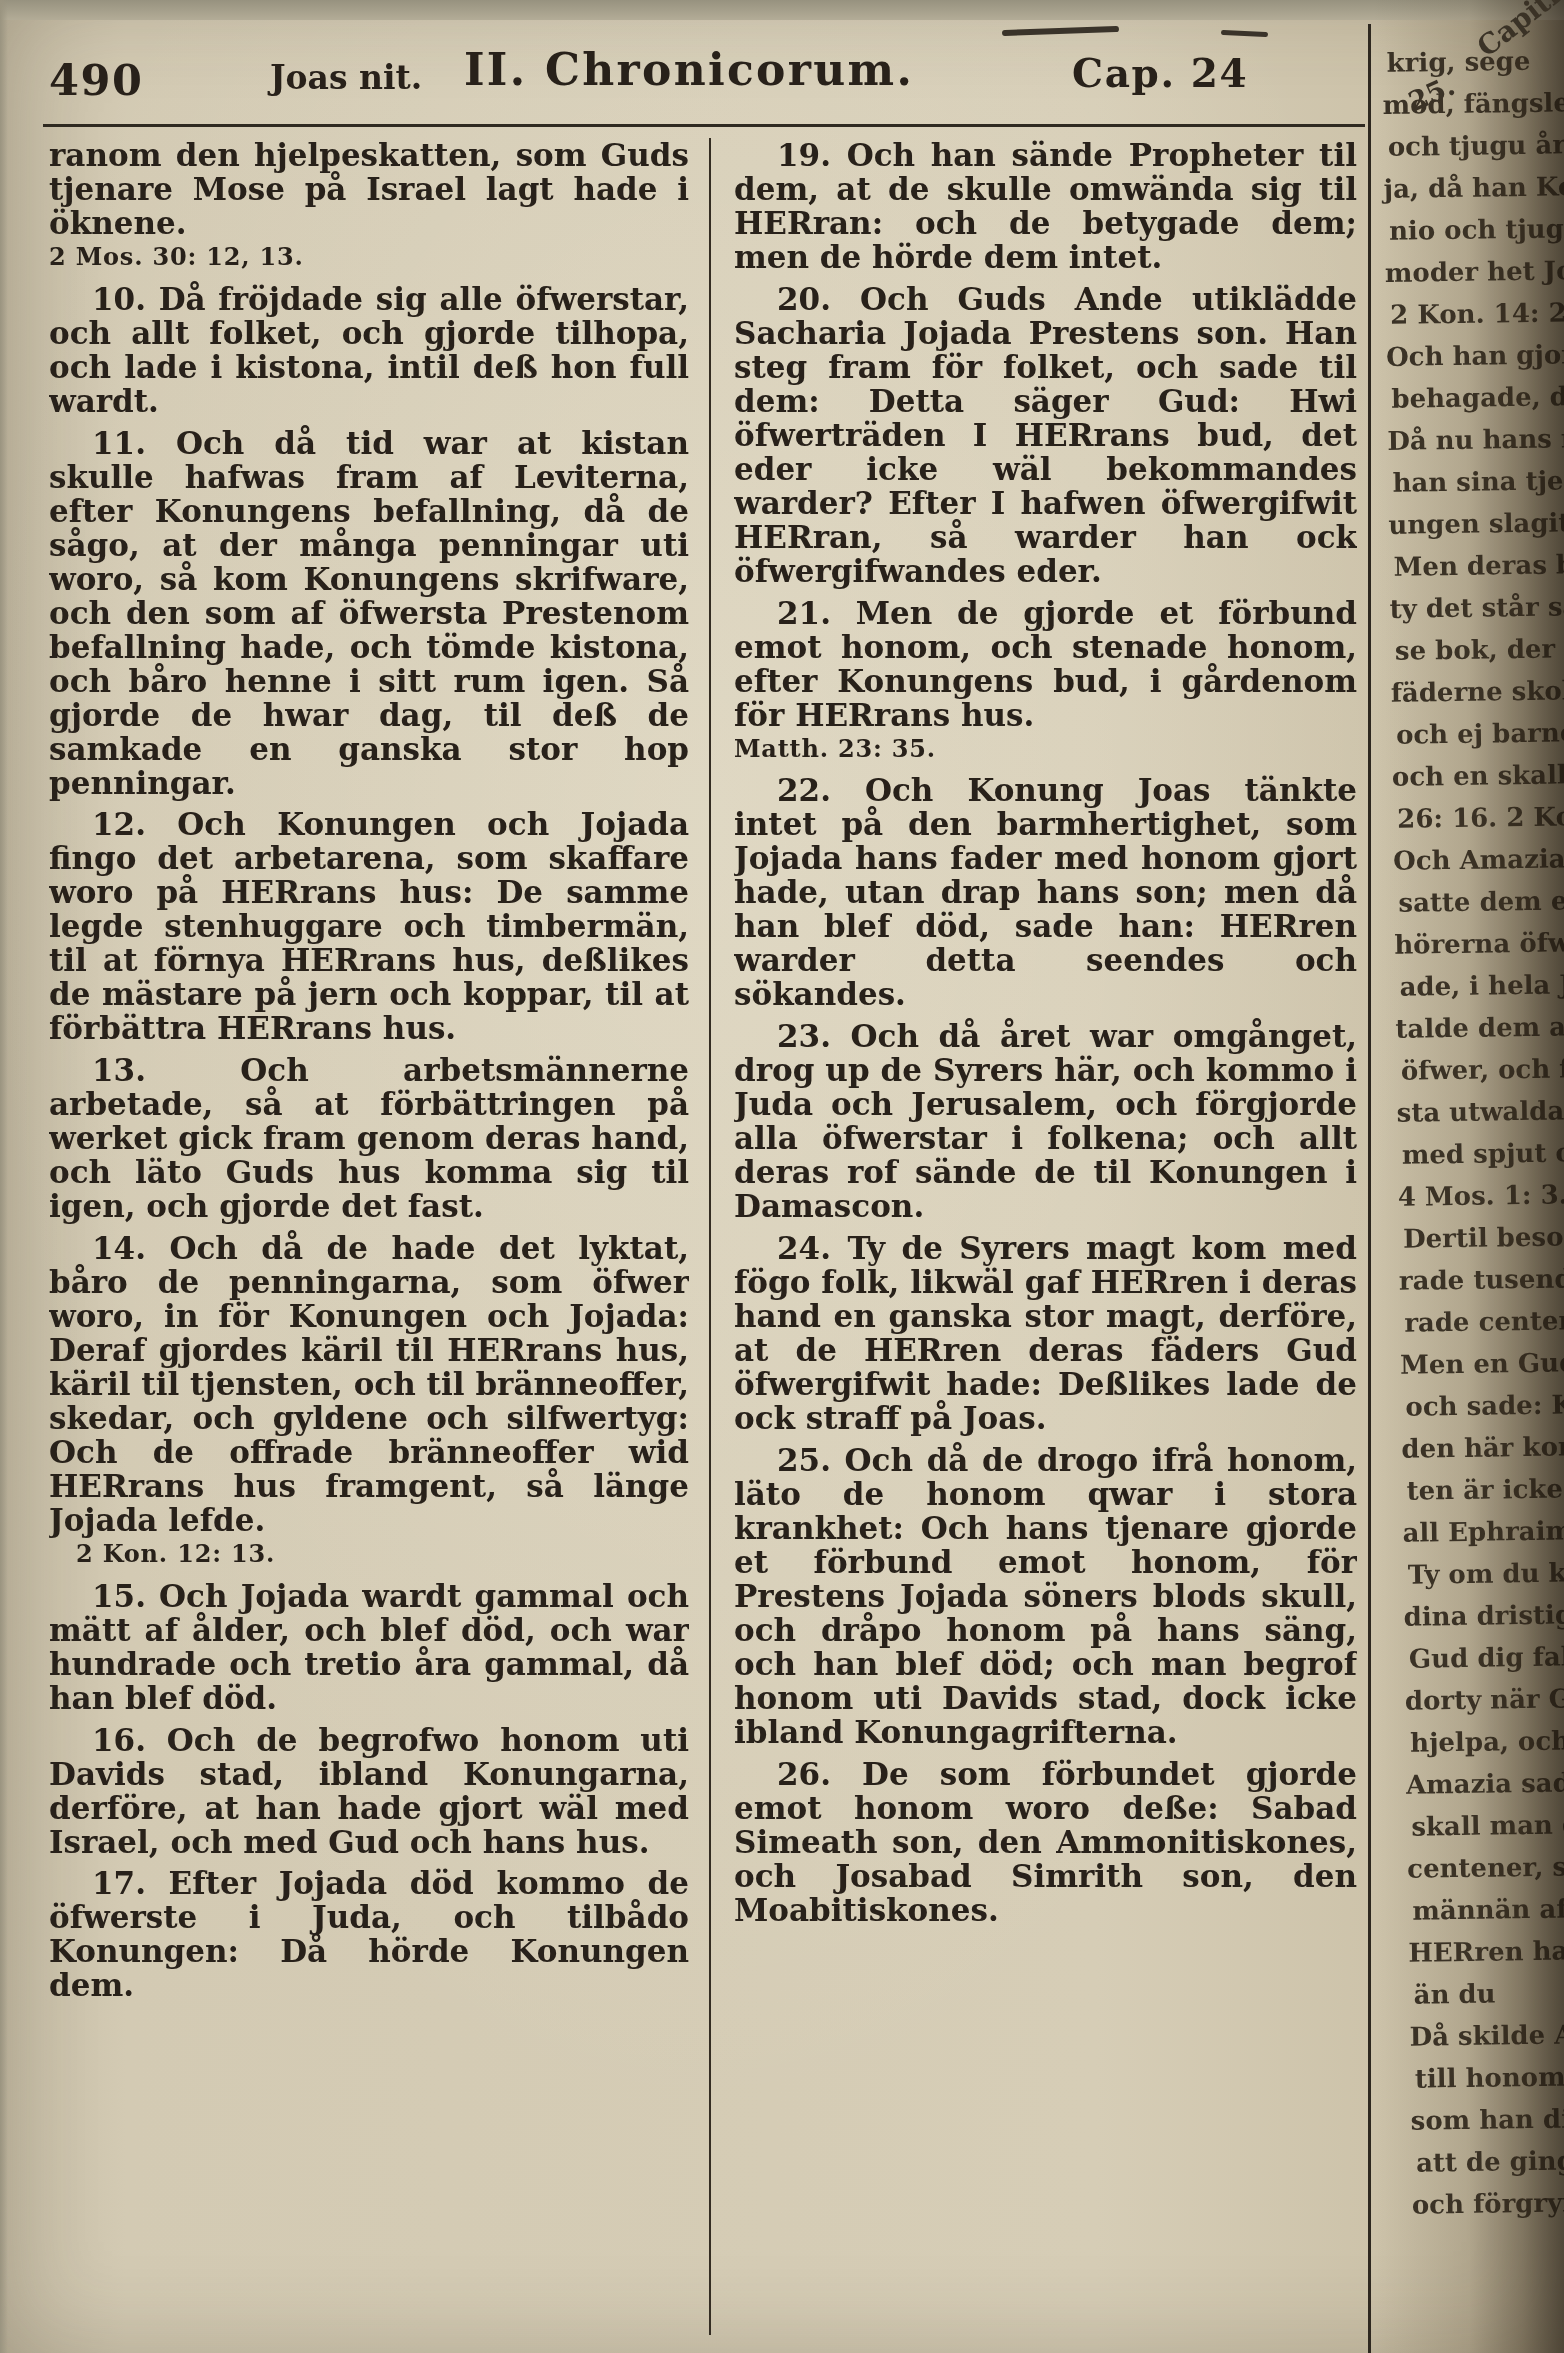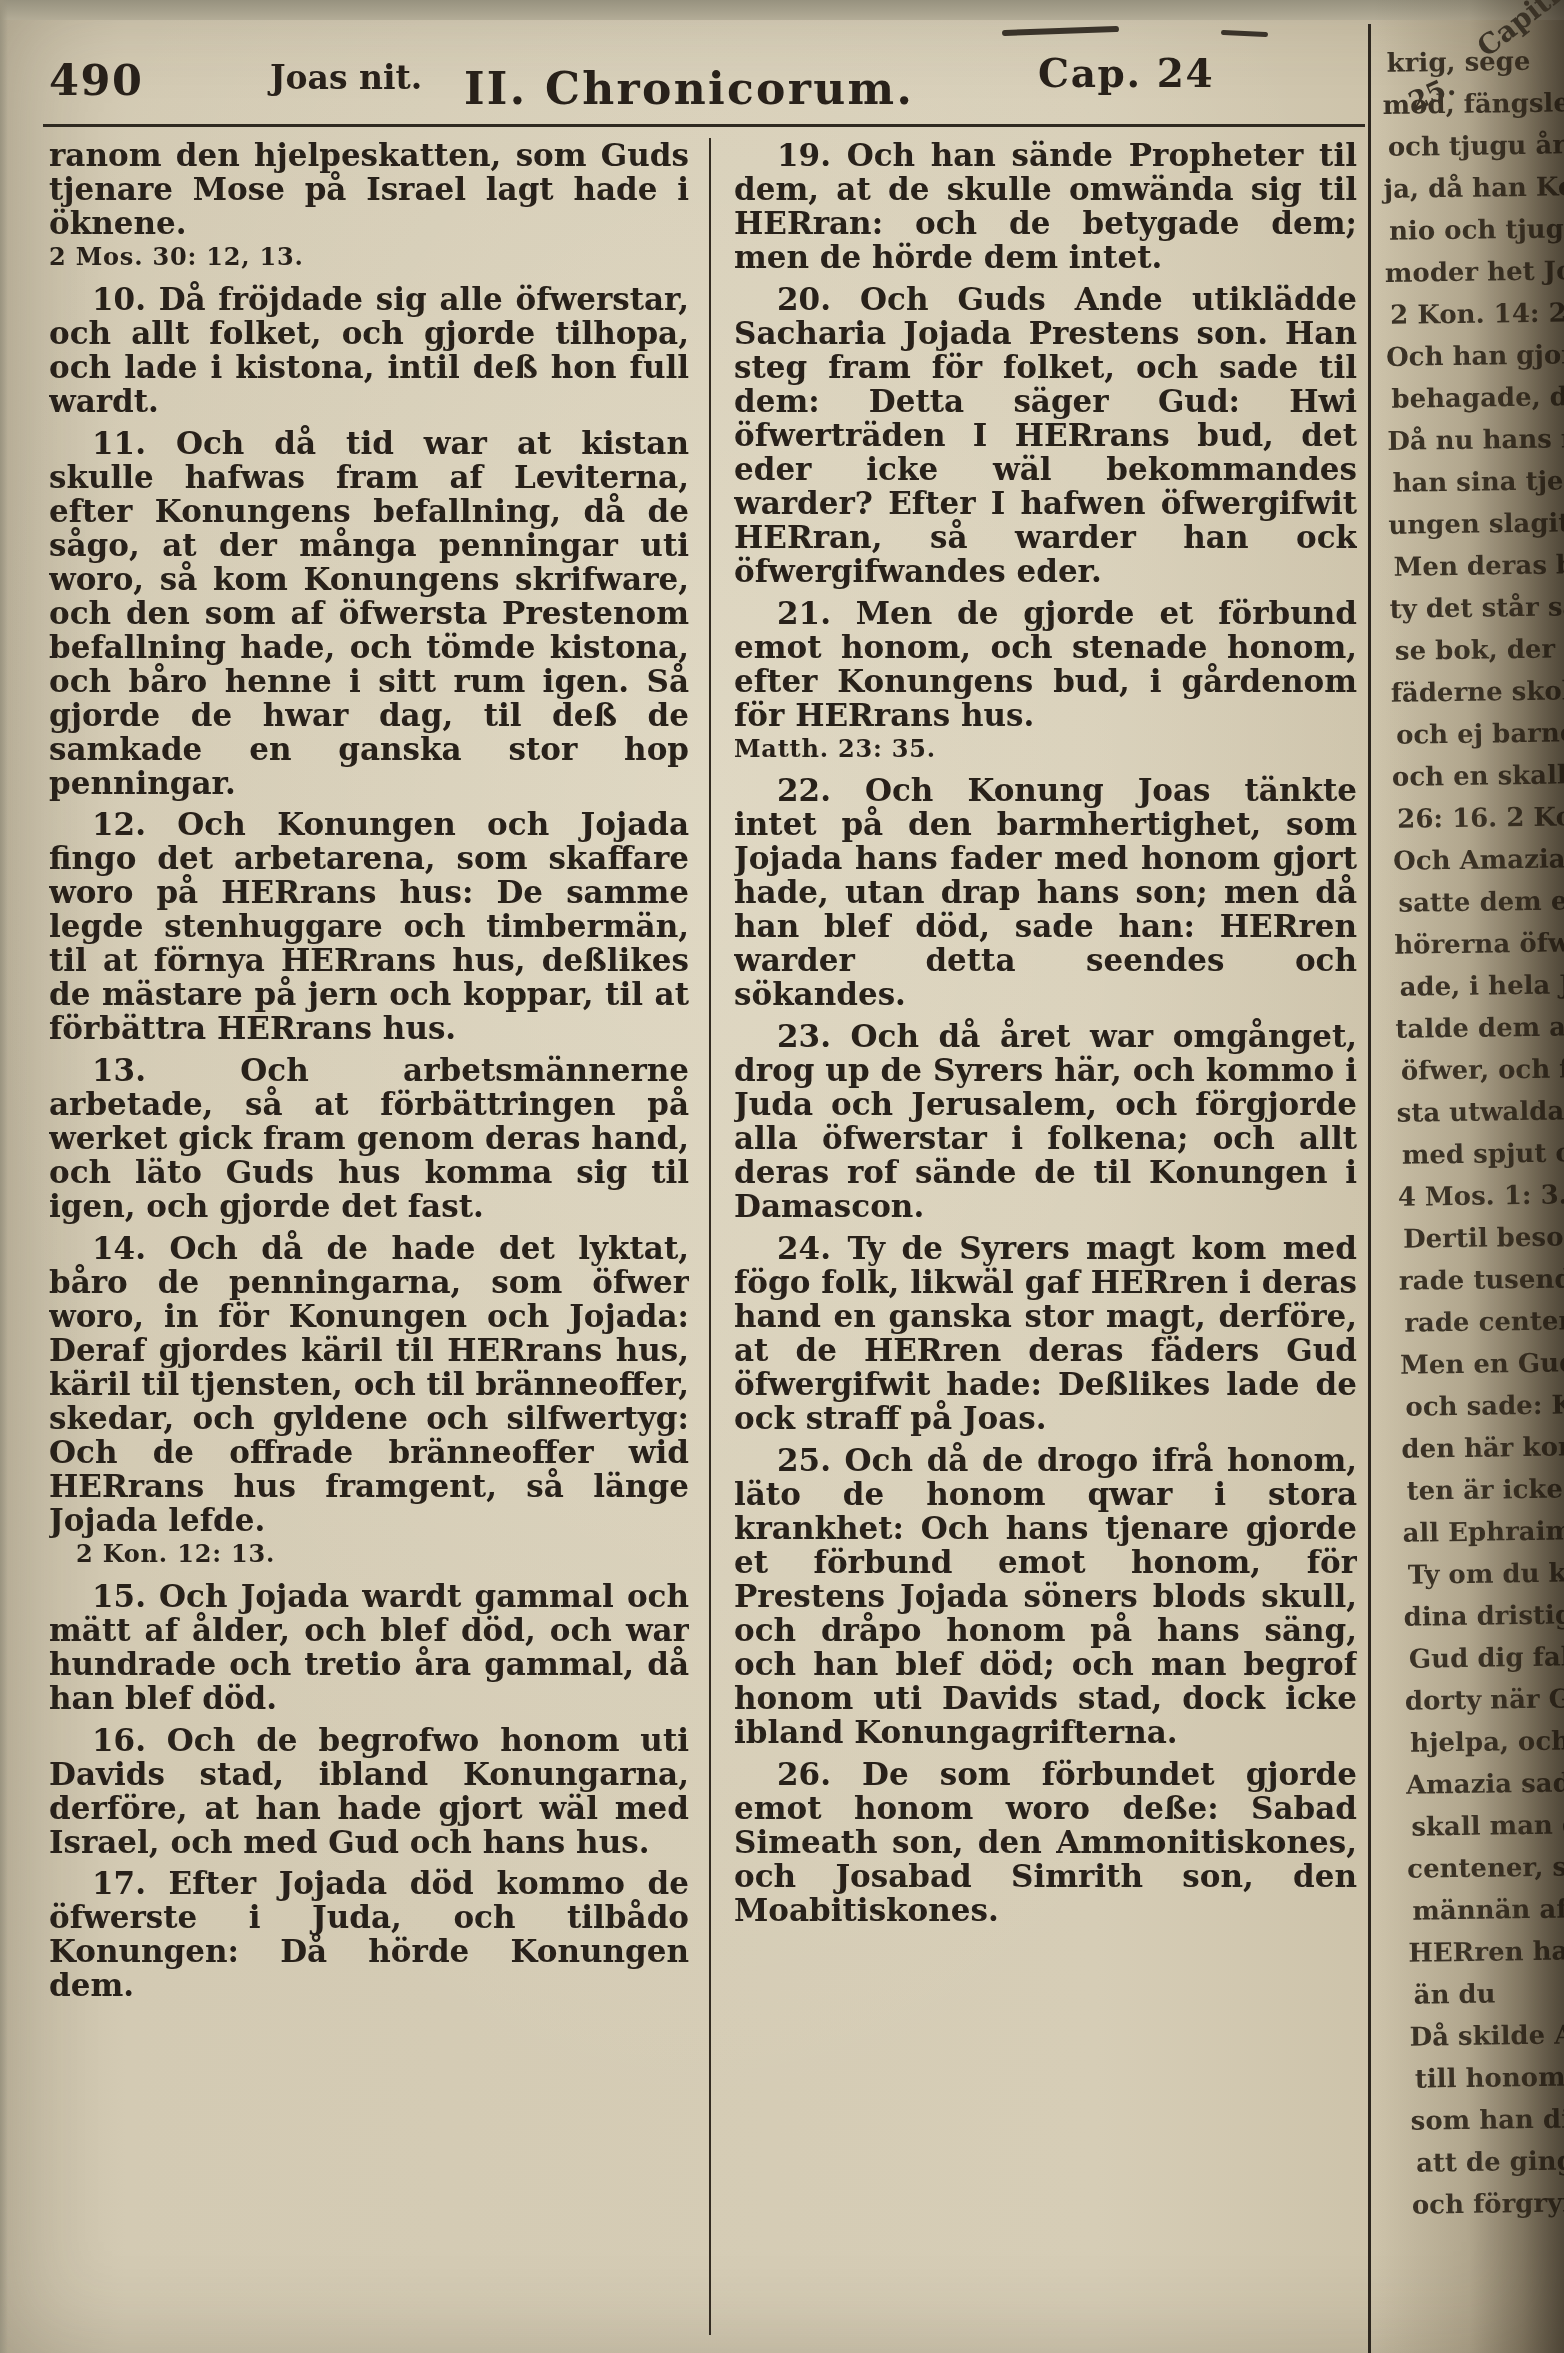--- a/index.html
+++ b/index.html
@@ -22,23 +22,23 @@
   .scan-left { position:absolute; top:0; left:0; bottom:0; width:7.8px;
     background:linear-gradient(to right,#9a9480,rgba(0,0,0,0)); }
   .artifact { position:absolute; background:#3a332a; border-radius:3.1px; }
   .artifact.a1 { top:28px; left:1002px; width:117px; height:6.3px; transform:rotate(-2deg); }
   .artifact.a2 { top:31px; left:1221px; width:47px; height:4.7px; transform:rotate(3deg); }
 
   
   .header { position:absolute; top:41px; left:0; width:1362px; height:75px; }
   .page-number { position:absolute; left:49px; top:14px; font-size:43px; font-weight:bold; letter-spacing:1.6px; }
   .running-head { position:absolute; left:270px; top:17px; font-size:33px; font-weight:bold; }
-  .book-title { position:absolute; left:689px; top:22px; transform:translateX(-50%);
+  .book-title { position:absolute; left:689px; top:3px; transform:translateX(-50%);
     font-size:44px; font-weight:bold; letter-spacing:2.3px; }
-  .chapter-label { position:absolute; left:1038px; top:9.4px; font-size:39px; font-weight:bold; letter-spacing:1.6px; }
+  .chapter-label { position:absolute; left:1072px; top:9.4px; font-size:39px; font-weight:bold; letter-spacing:1.6px; }
   .header-rule { position:absolute; top:124px; left:43px; width:1322px; height:3.1px; background:#2f2a21; }
 
   
   .col { position:absolute; top:138px; bottom:15.6px; text-align:justify;
     font-size:31px; line-height:34px; font-weight:bold; overflow:hidden; }
   .col-left  { left:49px;  width:640px; }
   .col-right { left:734px; width:623px; }
   .col-divider { position:absolute; top:138px; bottom:19px; left:709px; width:2.3px; background:#342d23; }
   .gutter-rule { position:absolute; top:23.5px; bottom:0; left:1368px; width:3.1px; background:#2e2820; }
 

